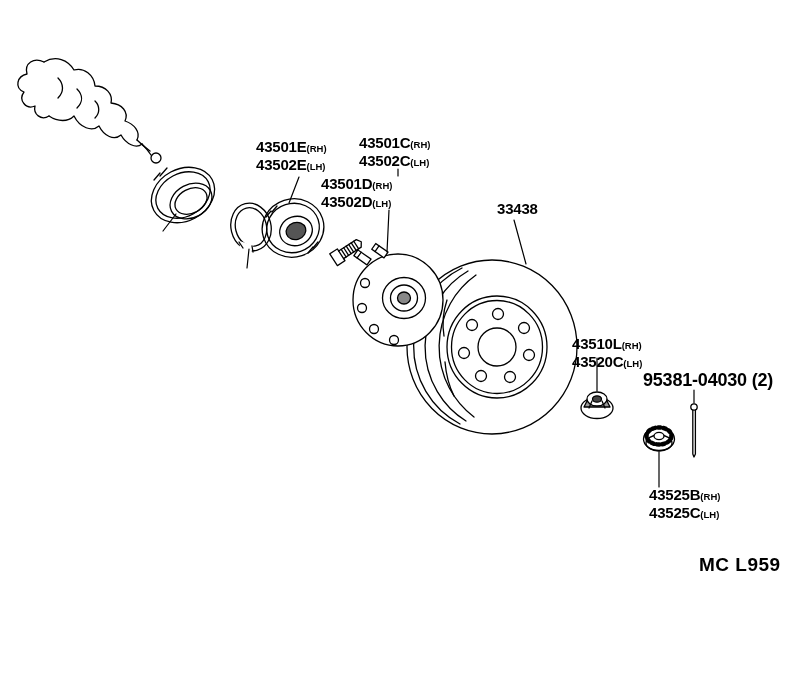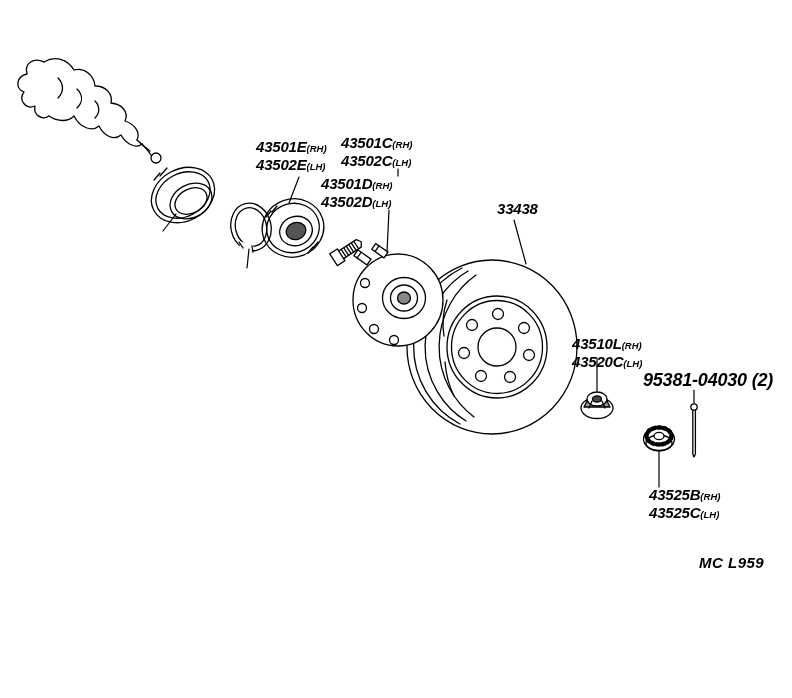--- a/index.html
+++ b/index.html
@@ -1,27 +1,27 @@
 <!DOCTYPE html>
 <html><head>
 <meta charset="utf-8">
 <style>
   html,body{margin:0;padding:0;background:#fff;}
   .stage{
     position:relative;width:792px;height:602px;background:#ffffff;overflow:hidden;
-    font-family:"Liberation Sans",sans-serif;color:#000;font-style:italic;
+    font-family:"Liberation Sans",sans-serif;color:#000;
   }
   .stage svg{position:absolute;left:0;top:0;}
   .plabel{
     position:absolute;font-weight:700;font-size:15px;line-height:16px;
     white-space:nowrap;letter-spacing:-0.2px;
   }
   .plabel .sub{font-size:9.5px;letter-spacing:0;}
   .plabel.small{font-size:18px;text-align:center;}
-  .footer-code{position:absolute;font-weight:700;font-size:15px;letter-spacing:0.5px;}
+  .footer-code{position:absolute;font-weight:700;font-size:19px;letter-spacing:0.5px;}
 </style>
 </head>
 <body>
 
 <div class="stage">
 
   <svg width="792" height="698" viewBox="0 0 792 698">
     <g stroke="#000" stroke-width="1.3" fill="none" stroke-linecap="round" stroke-linejoin="round">
 
       <g>
@@ -135,21 +135,21 @@
         <path d="M659,487 L659,452"></path>
       </g>
     </g>
   </svg>
 
   <div class="plabel" style="left:256px;top:139px">
     <div><span>43501E</span><span class="sub">(RH)</span></div>
     <div><span>43502E</span><span class="sub">(LH)</span></div>
   </div>
 
-  <div class="plabel" style="left:341px;top:135px">
+  <div class="plabel" style="left:359px;top:135px">
     <div><span>43501C</span><span class="sub">(RH)</span></div>
     <div><span>43502C</span><span class="sub">(LH)</span></div>
   </div>
 
   <div class="plabel" style="left:321px;top:176px">
     <div><span>43501D</span><span class="sub">(RH)</span></div>
     <div><span>43502D</span><span class="sub">(LH)</span></div>
   </div>
 
   <div class="plabel" style="left:497px;top:201px">

